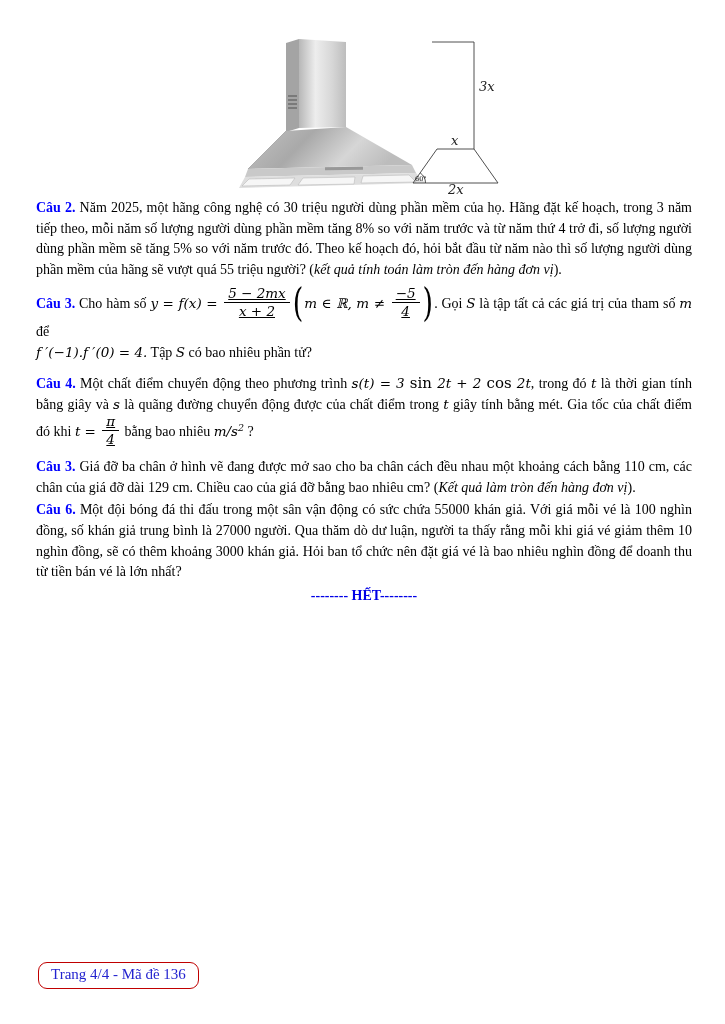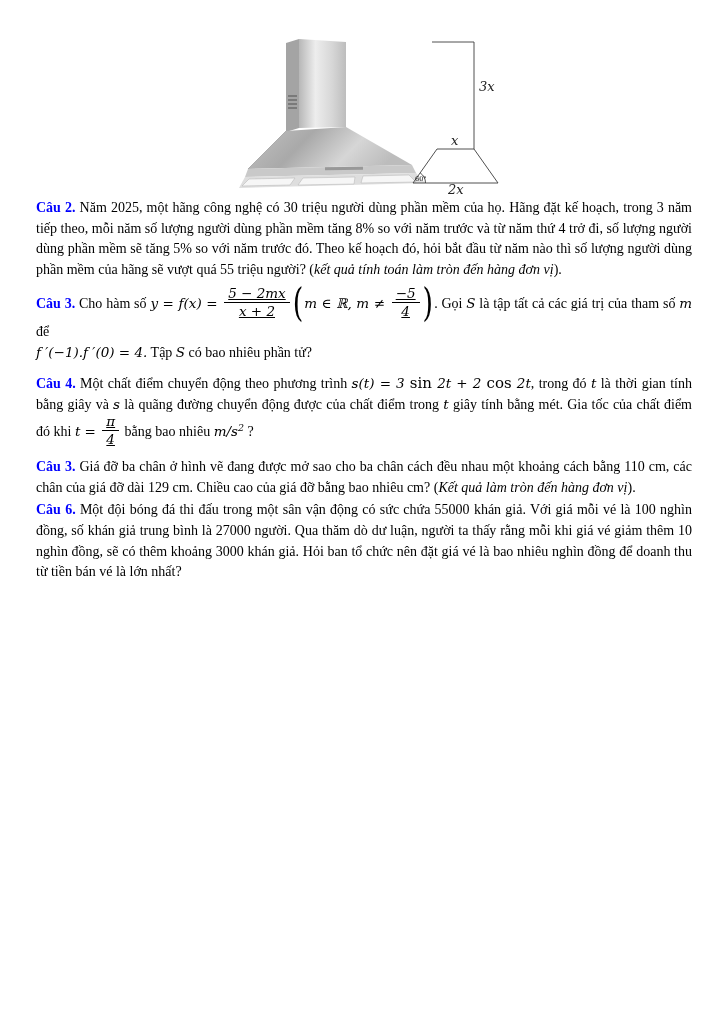--- a/index.html
+++ b/index.html
@@ -101,16 +101,18 @@
     <p class="q2"><span class="qlabel">Câu 2.</span><span> Năm 2025, một hãng công nghệ có 30 triệu người dùng phần mềm của họ. Hãng đặt kế hoạch, trong 3 năm tiếp theo, mỗi năm số lượng người dùng phần mềm tăng 8% so với năm trước và từ năm thứ 4 trở đi, số lượng người dùng phần mềm sẽ tăng 5% so với năm trước đó. Theo kế hoạch đó, hỏi bắt đầu từ năm nào thì số lượng người dùng phần mềm của hãng sẽ vượt quá 55 triệu người? (</span><span class="it">kết quả tính toán làm tròn đến hàng đơn vị</span><span>).</span></p>
 
     <p class="q3"><span class="qlabel">Câu 3.</span><span> Cho hàm số </span><span class="math">y = f(x) = </span><span class="frac math"><span class="fnum">5 − 2mx</span><span class="fden">x + 2</span></span><span class="bp">(</span><span class="math">m ∈ ℝ, m ≠ </span><span class="frac math"><span class="fnum">−5</span><span class="fden">4</span></span><span class="bp">)</span><span>. Gọi </span><span class="math">S</span><span> là tập tất cả các giá trị của tham số </span><span class="math">m</span><span> để</span><br><span class="math">f ′(−1).f ′(0) = 4.</span><span> Tập </span><span class="math">S</span><span> có bao nhiêu phần tử?</span></p>
 
     <p class="q4"><span class="qlabel">Câu 4.</span><span> Một chất điểm chuyển động theo phương trình </span><span class="math">s(t) = 3 </span><span class="mathfn">sin</span><span class="math"> 2t + 2 </span><span class="mathfn">cos</span><span class="math"> 2t</span><span>, trong đó </span><span class="math">t</span><span> là thời gian tính bằng giây và </span><span class="math">s</span><span> là quãng đường chuyển động được của chất điểm trong </span><span class="math">t</span><span> giây tính bằng mét. Gia tốc của chất điểm đó khi </span><span class="math">t = </span><span class="frac math"><span class="fnum">π</span><span class="fden">4</span></span><span> bằng bao nhiêu </span><span class="math"><span>m/s</span><sup>2</sup></span><span> ?</span></p>
 
     <p class="q5"><span class="qlabel">Câu 3.</span><span> Giá đỡ ba chân ở hình vẽ đang được mở sao cho ba chân cách đều nhau một khoảng cách bằng 110 cm, các chân của giá đỡ dài 129 cm. Chiều cao của giá đỡ bằng bao nhiêu cm? (</span><span class="it">Kết quả làm tròn đến hàng đơn vị</span><span>).</span></p>
 
     <p class="q6"><span class="qlabel">Câu 6.</span><span> Một đội bóng đá thi đấu trong một sân vận động có sức chứa 55000 khán giả. Với giá mỗi vé là 100 nghìn đồng, số khán giả trung bình là 27000 người. Qua thăm dò dư luận, người ta thấy rằng mỗi khi giá vé giảm thêm 10 nghìn đồng, sẽ có thêm khoảng 3000 khán giả. Hỏi ban tổ chức nên đặt giá vé là bao nhiêu nghìn đồng để doanh thu từ tiền bán vé là lớn nhất?</span></p>
 
+    <div class="endline">-------- HẾT--------</div>
   </div>
 
+  <div class="footer-badge">Trang 4/4 - Mã đề 136</div>
 
 </div>
 
 </body></html>

